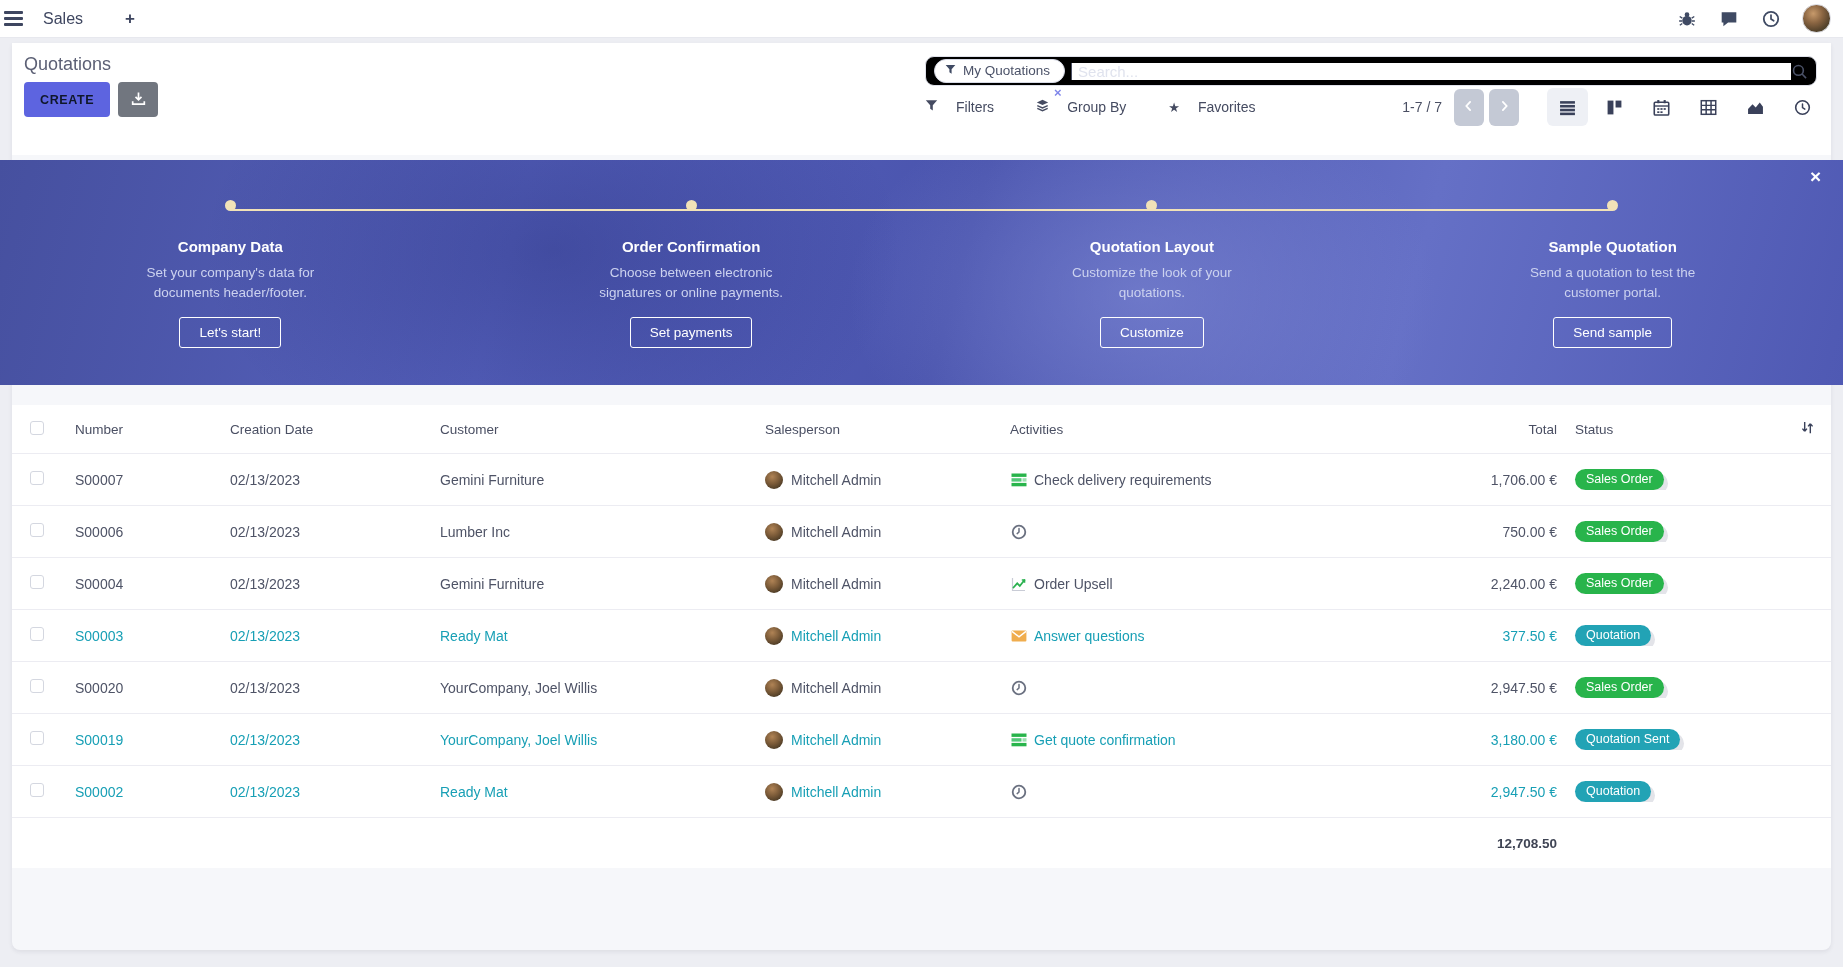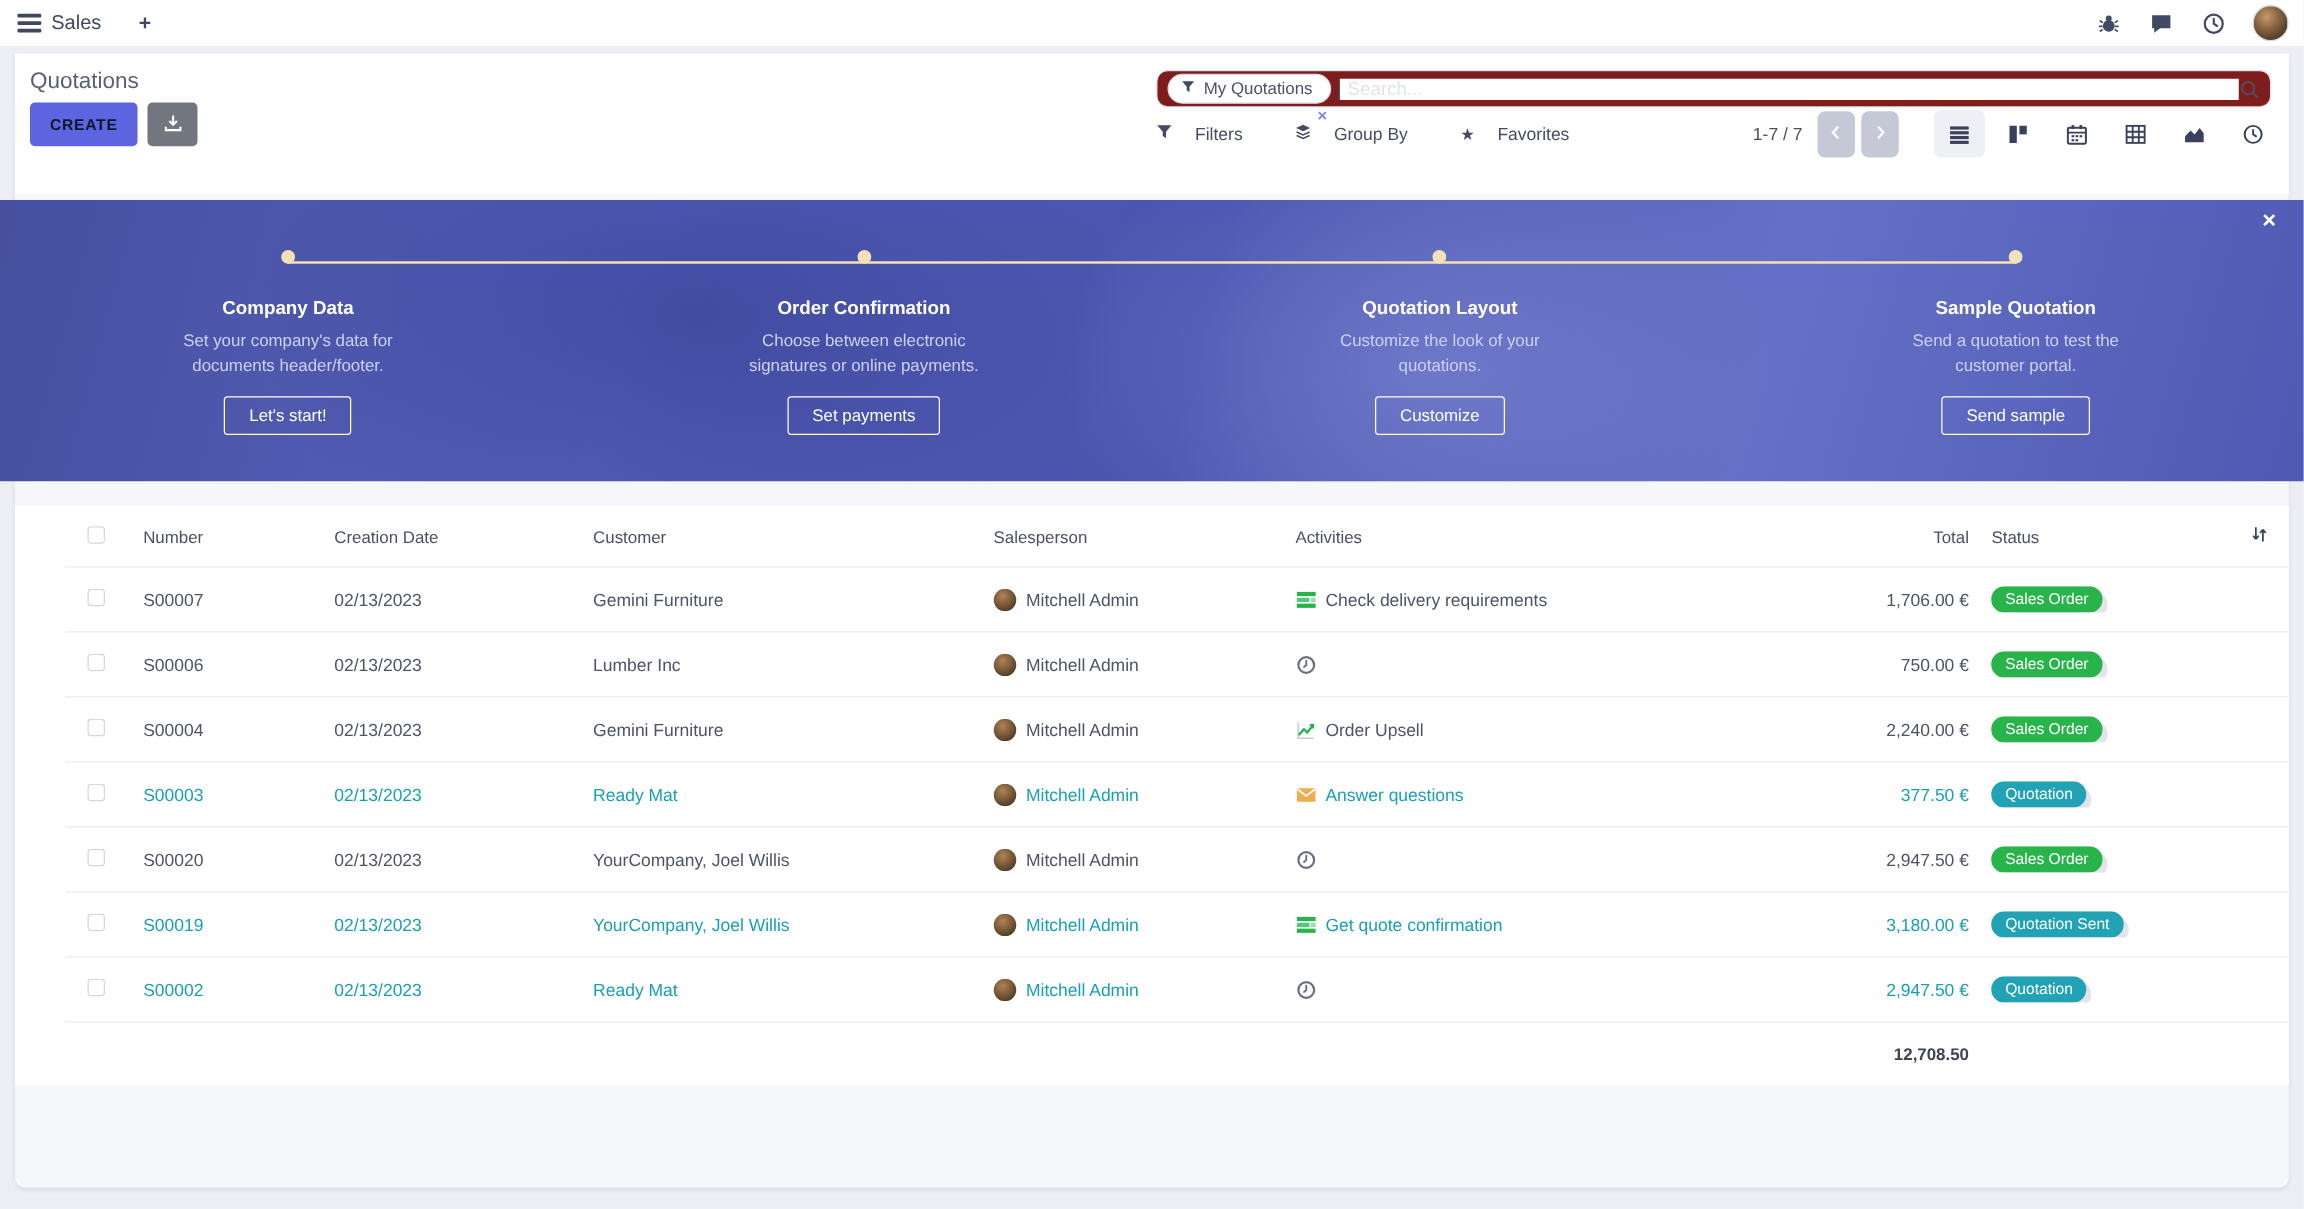--- a/index.html
+++ b/index.html
@@ -2,21 +2,21 @@
 <html><head>
 <meta charset="utf-8">
 <style>
   * { margin:0; padding:0; box-sizing:border-box; }
   html,body { width:1843px; height:967px; overflow:hidden; }
   body { font-family:"Liberation Sans", sans-serif; background:#edeef3; color:#4e5366; position:relative; }
 
   
   .navbar { position:absolute; top:0; left:0; width:1843px; height:38px; background:#fff;
             border-bottom:1px solid #e7e8ee; display:flex; align-items:center; z-index:30; }
-  .nav-left { display:flex; align-items:center; gap:8px; padding-left:14px; }
+  .nav-left { display:flex; align-items:center; gap:20px; padding-left:4px; }
   .hamburger { width:19px; display:flex; flex-direction:column; gap:3px; cursor:pointer; }
   .hamburger span { height:3px; background:#3e4660; border-radius:1px; }
   .app-name { font-size:16px; color:#3e4660; }
   .nav-plus { font-size:17px; font-weight:bold; color:#3e4660; margin-left:22px; cursor:pointer; }
   .nav-right { margin-left:auto; display:flex; align-items:center; gap:20px; padding-right:12px; }
   .nav-icon { position:relative; width:22px; height:22px; color:#3f4a63; display:flex; align-items:center; justify-content:center; }
   .nav-icon svg { width:18px; height:18px; }
   .avatar-top { width:29px; height:29px; border-radius:50%;
     background:radial-gradient(circle at 38% 32%, #c79a6b 0%, #8a6542 38%, #55432c 70%, #3c4a2e 100%);
     border:1px solid #d8d8de; }
@@ -28,21 +28,21 @@
   
   .control-panel { position:absolute; top:0; left:0; width:100%; height:112px; background:#fff; }
   .cp-title { position:absolute; left:12px; top:11px; font-size:18px; color:#5c6075; }
   .cp-buttons { position:absolute; left:12px; top:39px; display:flex; gap:8px; }
   .btn-create { background:#5d64e0; color:#0f172a; border:none; border-radius:4px; font-size:12.5px; font-weight:bold;
                 letter-spacing:.6px; padding:0 16px; height:35px; cursor:pointer; font-family:inherit; }
   .btn-export { background:#71767f; color:#fff; border:none; border-radius:4px; width:40px; height:35px;
                 display:flex; align-items:center; justify-content:center; cursor:pointer; }
   .btn-export svg { width:15px; height:15px; }
 
-  .search-box { position:absolute; left:913px; top:13px; width:892px; height:30px; background:#7f1d1d;
+  .search-box { position:absolute; left:913px; top:13px; width:892px; height:30px; background:#000000;
                 border:1px solid #e0e2eb; border-radius:9px; display:flex; align-items:center; padding:0 8px; }
   .facet { display:flex; align-items:center; gap:7px; border:1px solid #d7dae6; border-radius:999px;
            padding:3px 14px 4px 10px; font-size:13.5px; color:#4b5268; background:#fff; cursor:pointer; }
   .facet svg { width:11px; height:11px; color:#3f4a63; }
   .caret { width:1px; height:17px; background:#4a4f63; margin-left:6px; }
   .search-input { flex:1; border:none; outline:none; font-size:15px; color:#8a8fa6; padding:0 6px; font-family:inherit; }
   .search-input::placeholder { color:#e0e3ee; }
   .search-glass { width:17px; height:17px; color:#4b5268; cursor:pointer; }
   .facet-x { position:absolute; left:128px; top:28px; color:#7f86ea; font-size:13px; font-weight:bold; cursor:pointer; z-index:5; }
 
@@ -72,21 +72,21 @@
   .banner-steps { position:absolute; inset:0; display:flex; }
   .bstep { flex:1; display:flex; flex-direction:column; align-items:center; padding-top:40px; }
   .bdot { width:11px; height:11px; border-radius:50%; background:#f1e2b8; margin-bottom:27px; position:relative; z-index:2; }
   .btitle { font-size:15px; font-weight:bold; color:#fff; }
   .bdesc { margin-top:8px; font-size:13.5px; line-height:1.5; color:#ccd2ef; text-align:center; }
   .bbtn { margin-top:13px; background:transparent; border:1px solid #fff; border-radius:3px; color:#fff;
           font-size:13.5px; padding:7px 19px; cursor:pointer; font-family:inherit; }
 
   
   .table-card { position:absolute; top:362px; left:0; width:100%; background:#fff; }
-  .trow, .thead, .tfoot { display:flex; align-items:center;margin-left:40px; }
+  .trow, .thead, .tfoot { display:flex; align-items:center; }
   .thead { height:48px; font-size:13.5px; color:#4a4f63; }
   .trow { height:52px; border-top:1px solid #ececf2; font-size:14px; cursor:pointer; }
   .tfoot { height:51px; border-top:1px solid #ececf2; }
   .col { padding-left:13px; white-space:nowrap; overflow:hidden; }
   .col-check { width:50px; padding-left:18px; }
   .col-number { width:155px; }
   .col-date { width:210px; }
   .col-customer { width:325px; }
   .col-salesperson { width:245px; display:flex; align-items:center; gap:8px; }
   .col-activities { width:420px; display:flex; align-items:center; gap:3px; }

